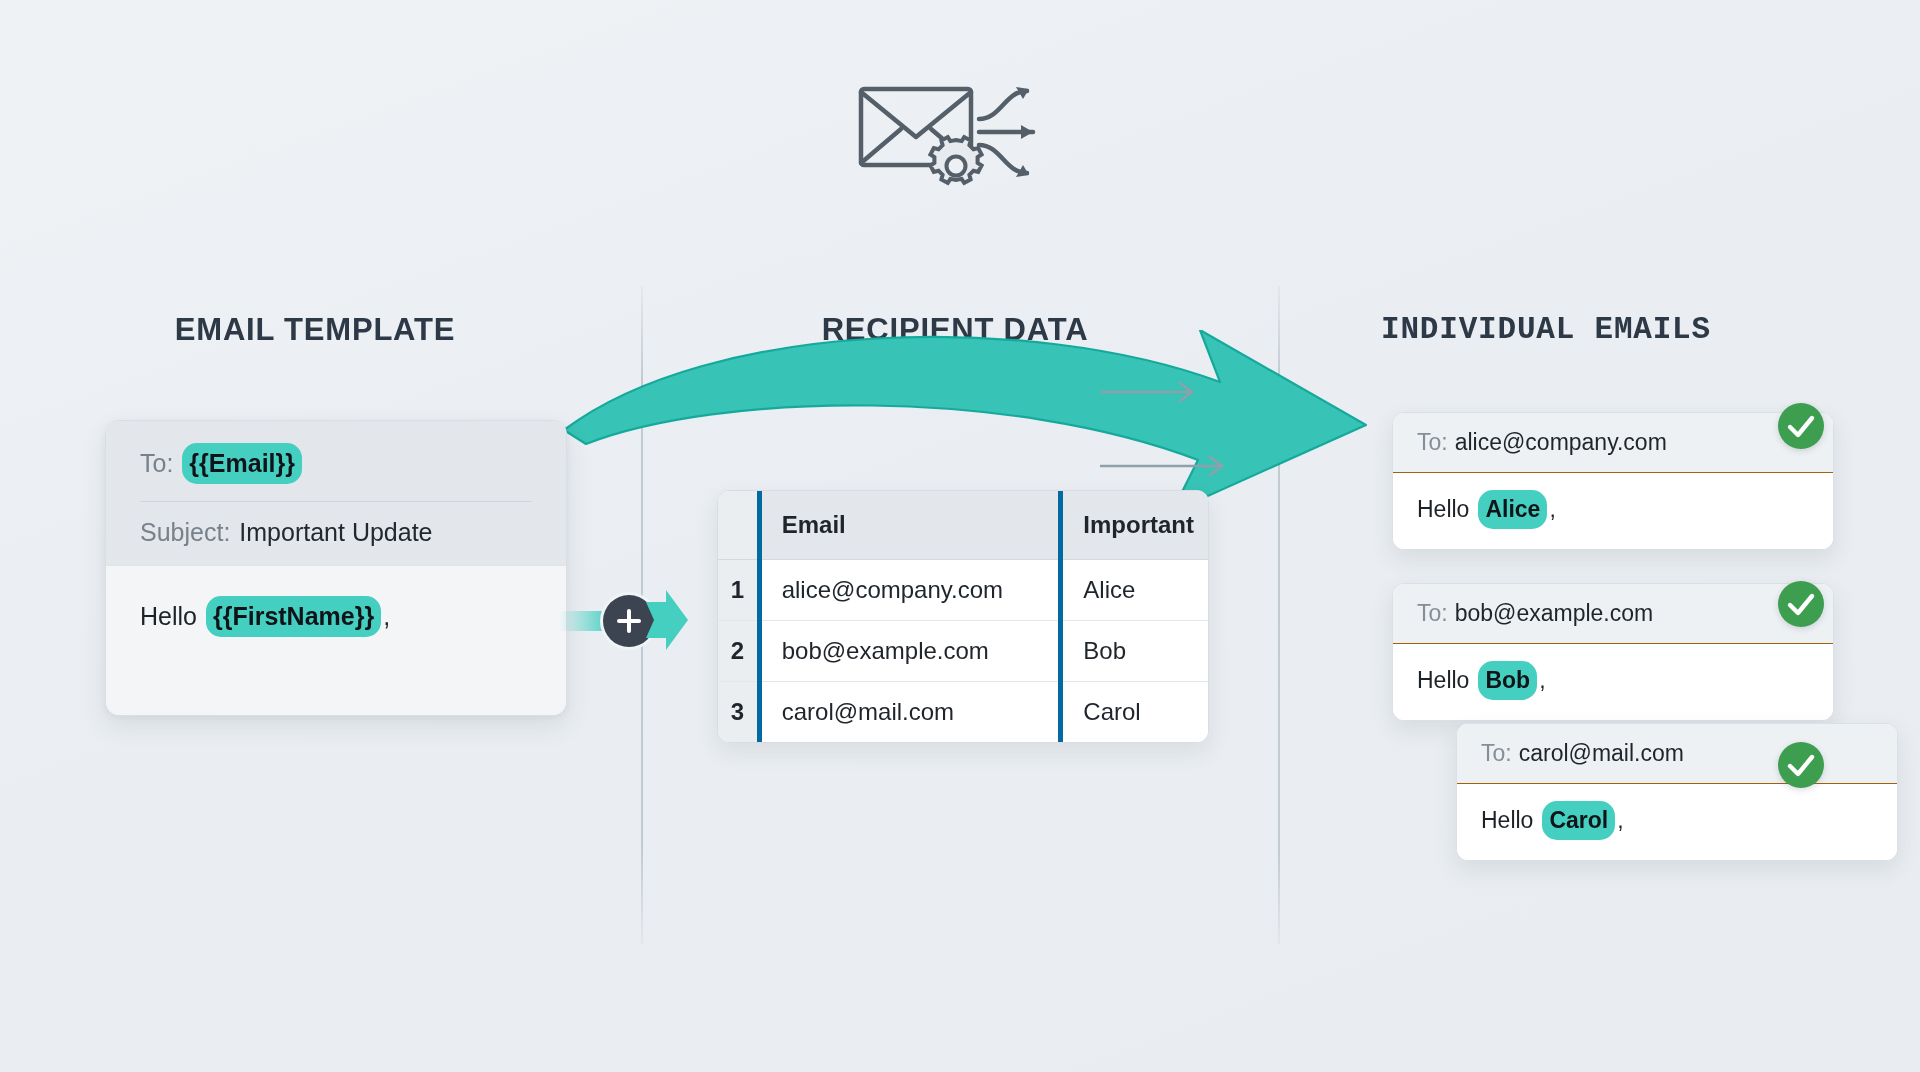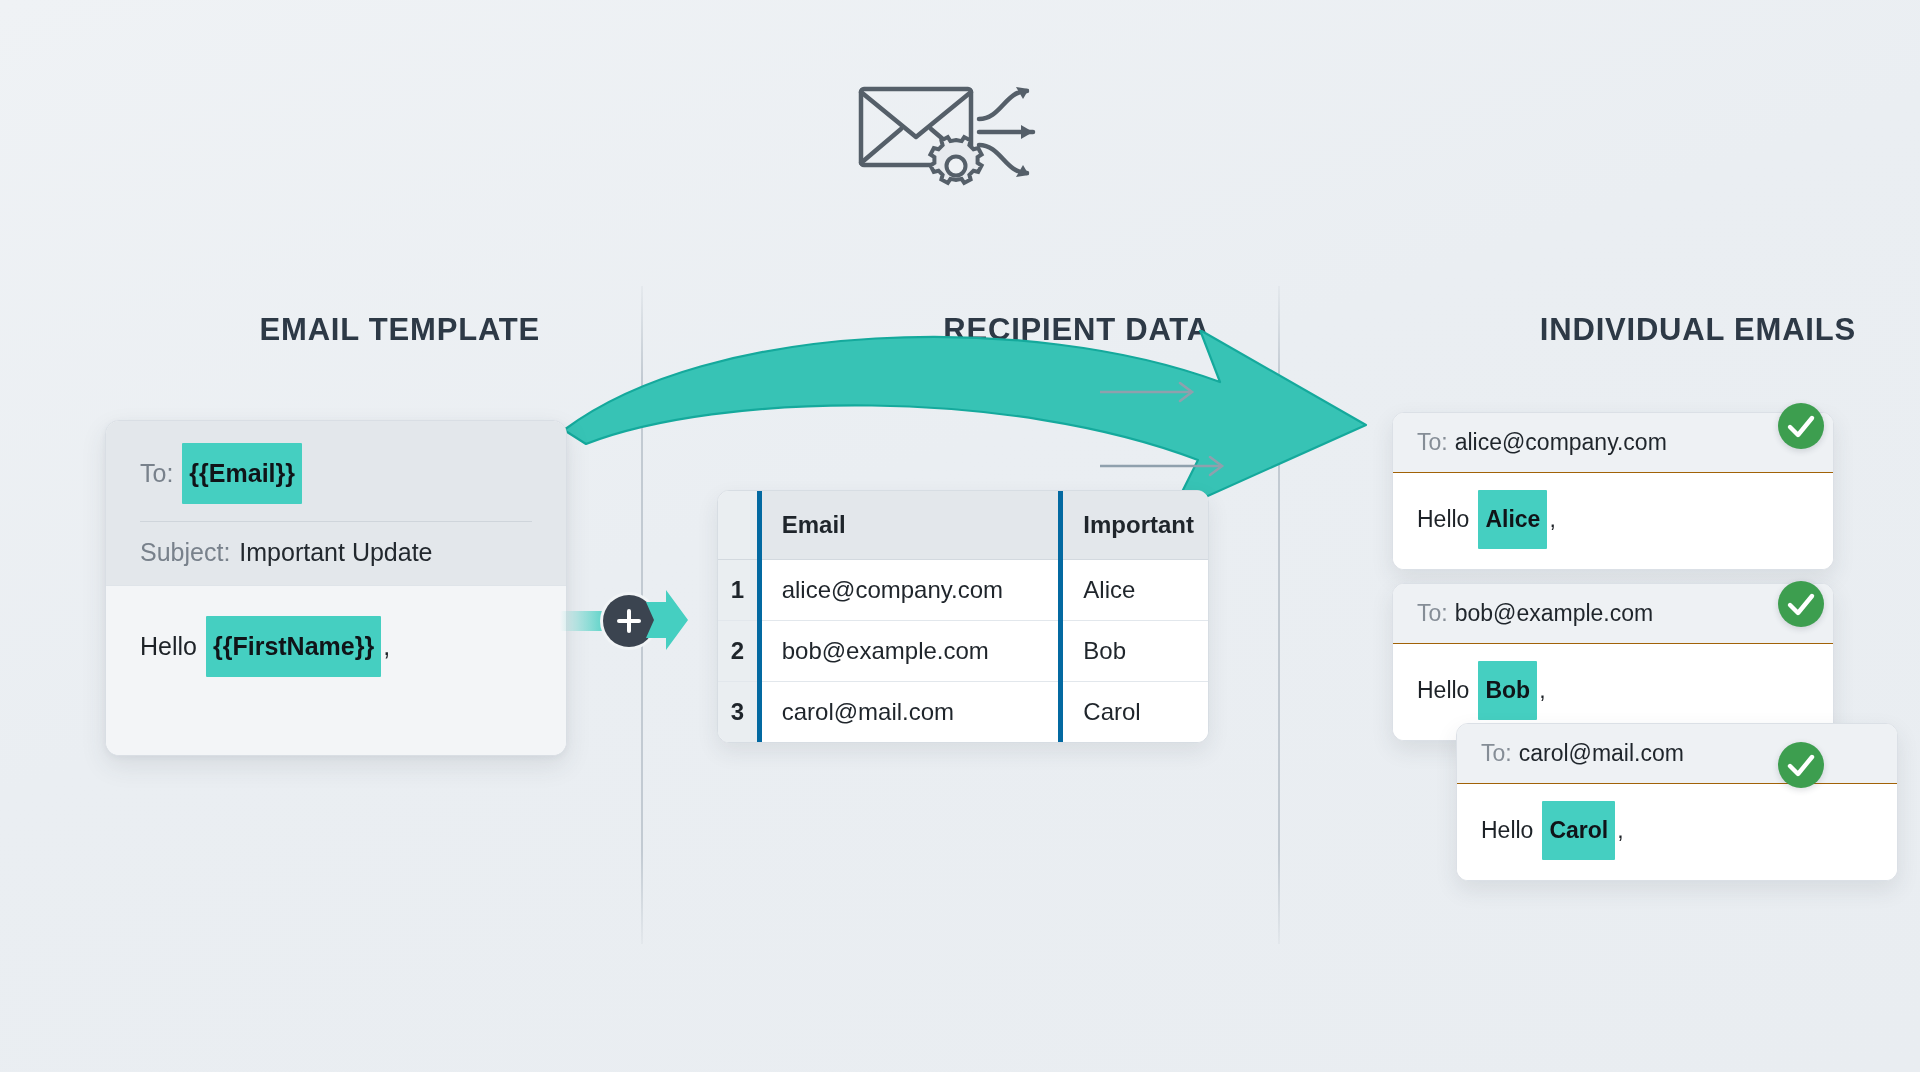--- a/index.html
+++ b/index.html
@@ -30,26 +30,26 @@
     height: 115px;
   }
 
   
   .col-heading {
     position: absolute;
     font-size: 31px;
     font-weight: bold;
     letter-spacing: 0.8px;
     color: #2d3946;
-    text-align: right;
+    text-align: center;
     white-space: nowrap;
   }
   #heading-template { left: 90px;  top: 312px; width: 450px; }
   #heading-data     { left: 700px; top: 312px; width: 510px; }
-  #heading-emails   { left: 1316px;top: 312px; width: 540px; }
+  #heading-emails   { left: 1276px;top: 312px; width: 540px; font-family: Liberation Mono, monospace; }
 
   
   .divider {
     position: absolute;
     top: 286px;
     width: 2px;
     height: 658px;
     background: linear-gradient(to bottom, rgba(190,198,206,0.15), #c2cad2 14%, #c2cad2 86%, rgba(190,198,206,0.15));
   }
   #divider-1 { left: 641px; }
@@ -104,22 +104,22 @@
     color: #2b3views;
     color: #2b3views;
     color: #2a3037;
     max-width: 360px;
   }
   .token {
     display: inline-block;
     background: #45cfc1;
     color: #101418;
     font-weight: bold;
-    border-radius: 1px;
-    padding: 16px 7px;
+    border-radius: 15px;
+    padding: 6px 7px;
   }
   .merge-comma { margin-left: 2px; }
 
   
   .connector { position: absolute; left: 560px; top: 580px; width: 120px; height: 80px; }
   .conn-bar {
     position: absolute;
     left: 0; top: 31px;
     width: 52px; height: 20px;
     background: linear-gradient(to right, rgba(69,207,193,0), #45cfc1);

